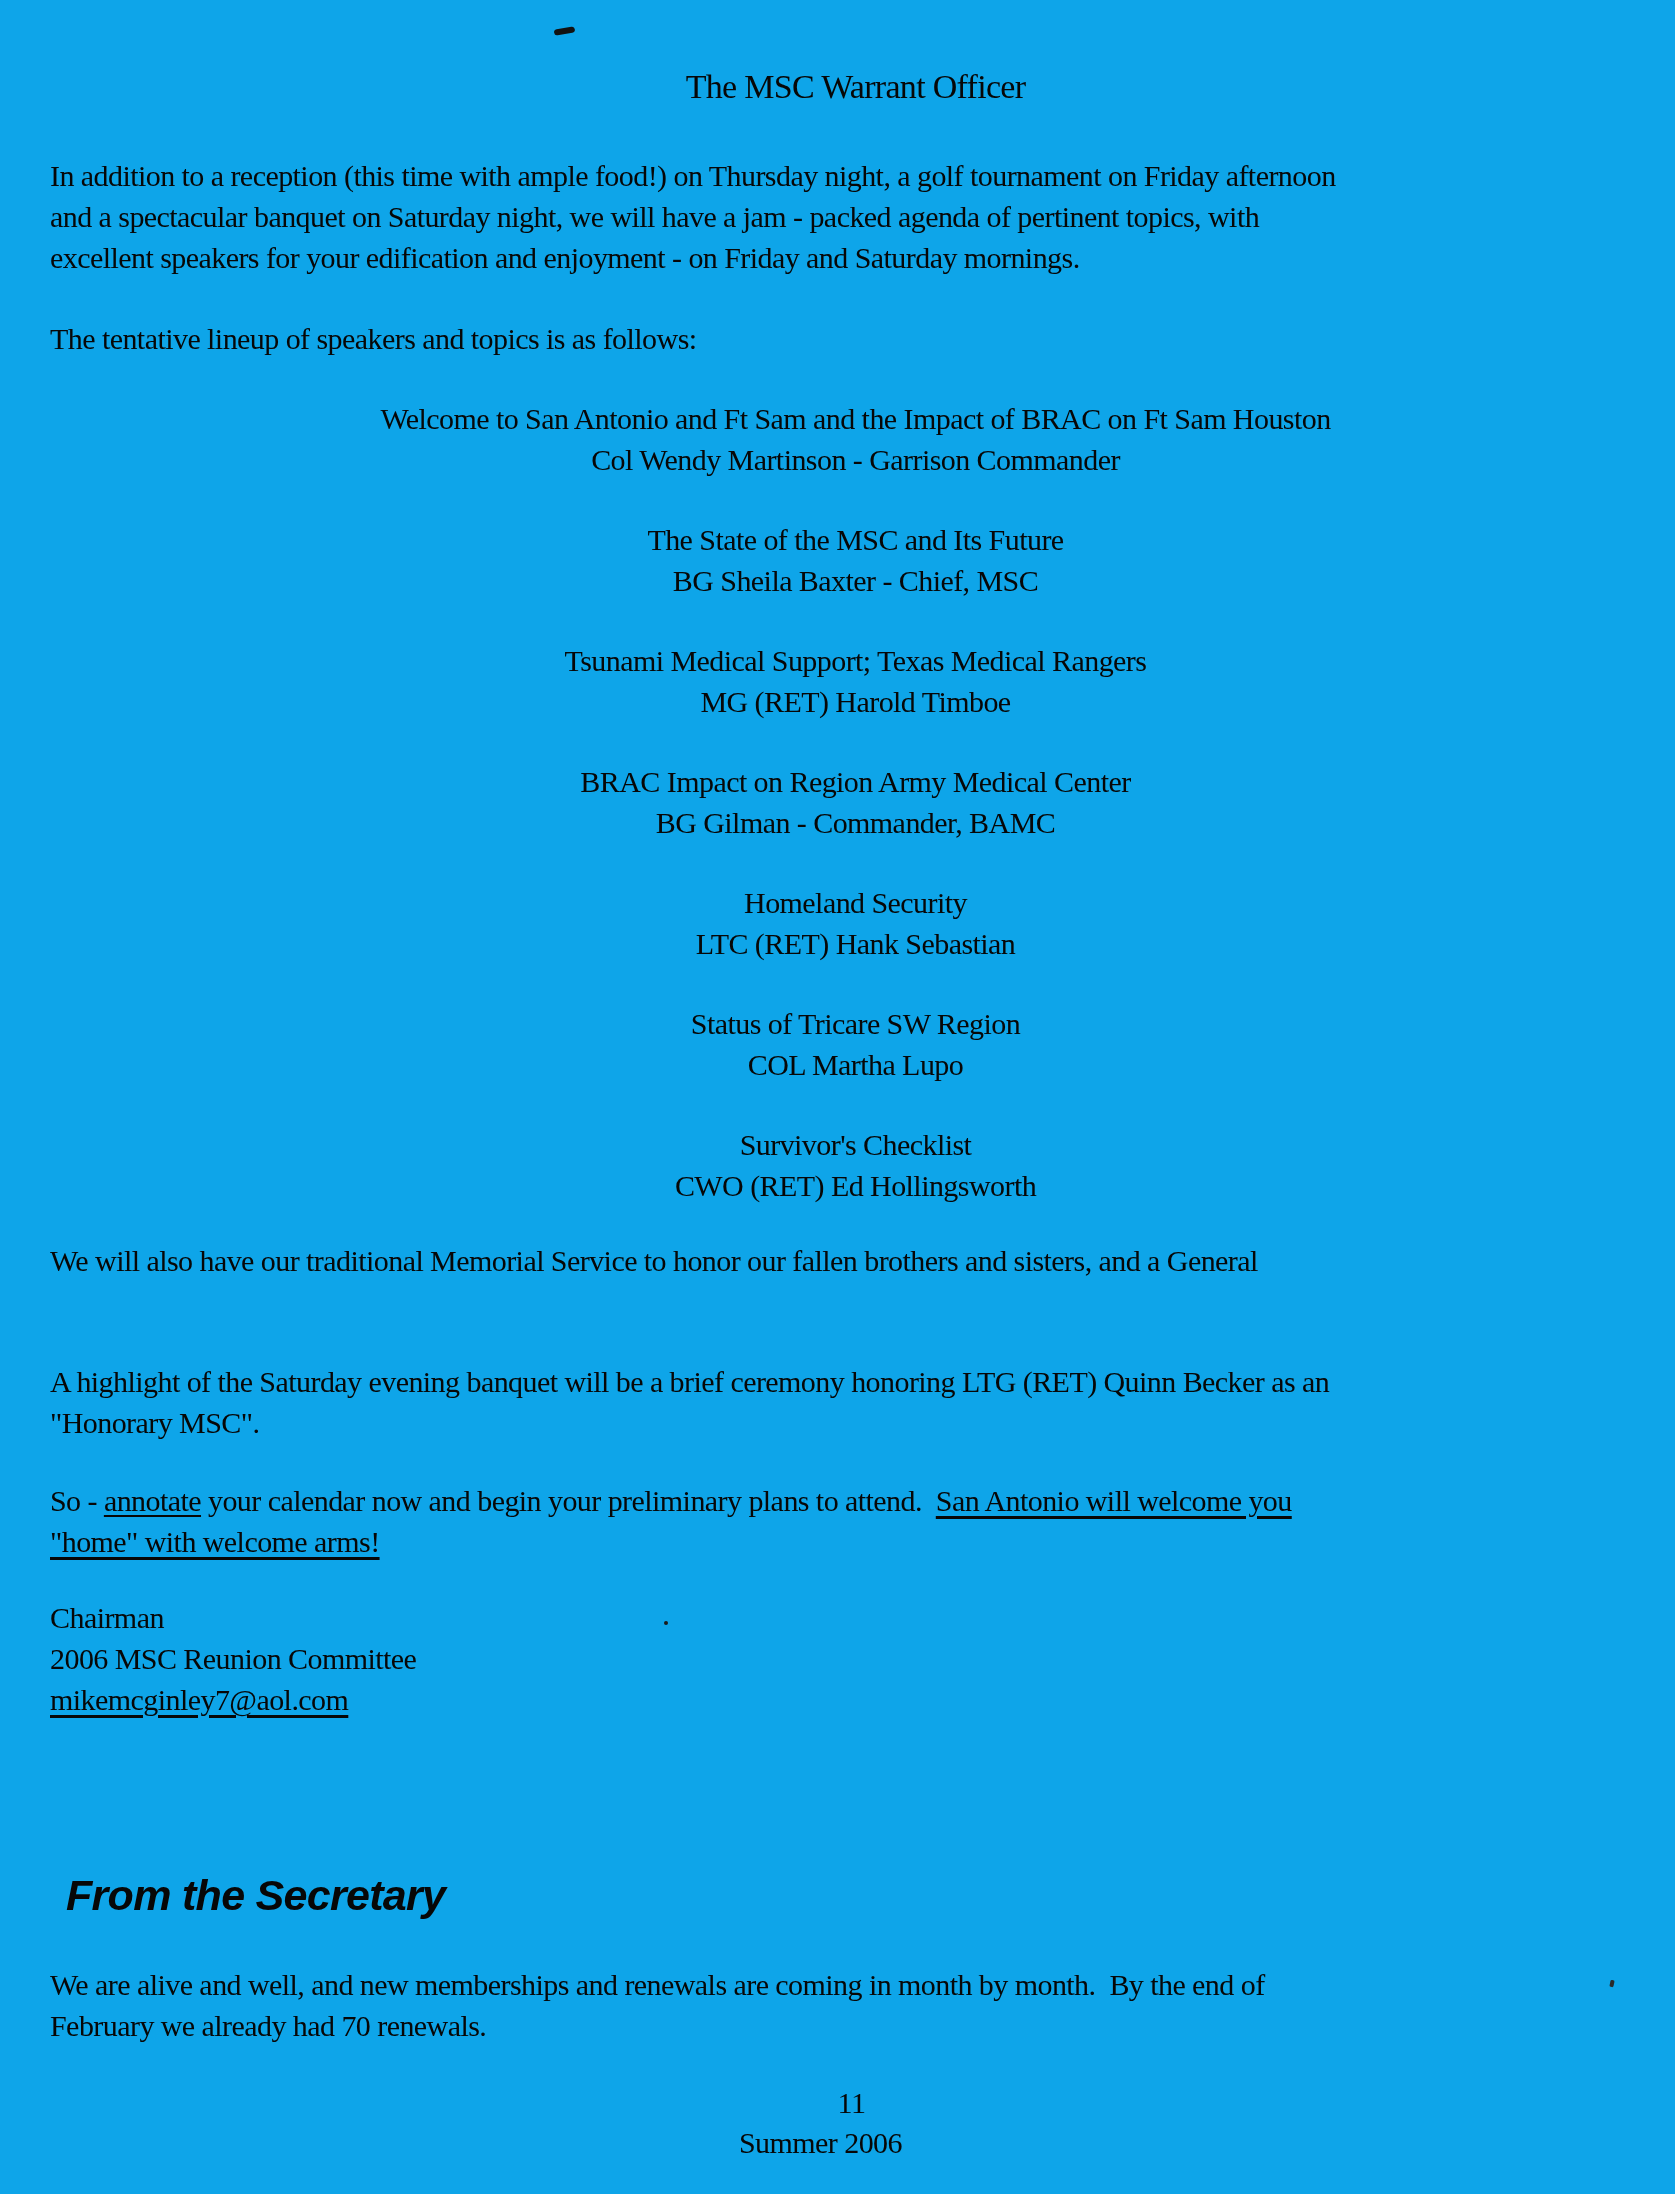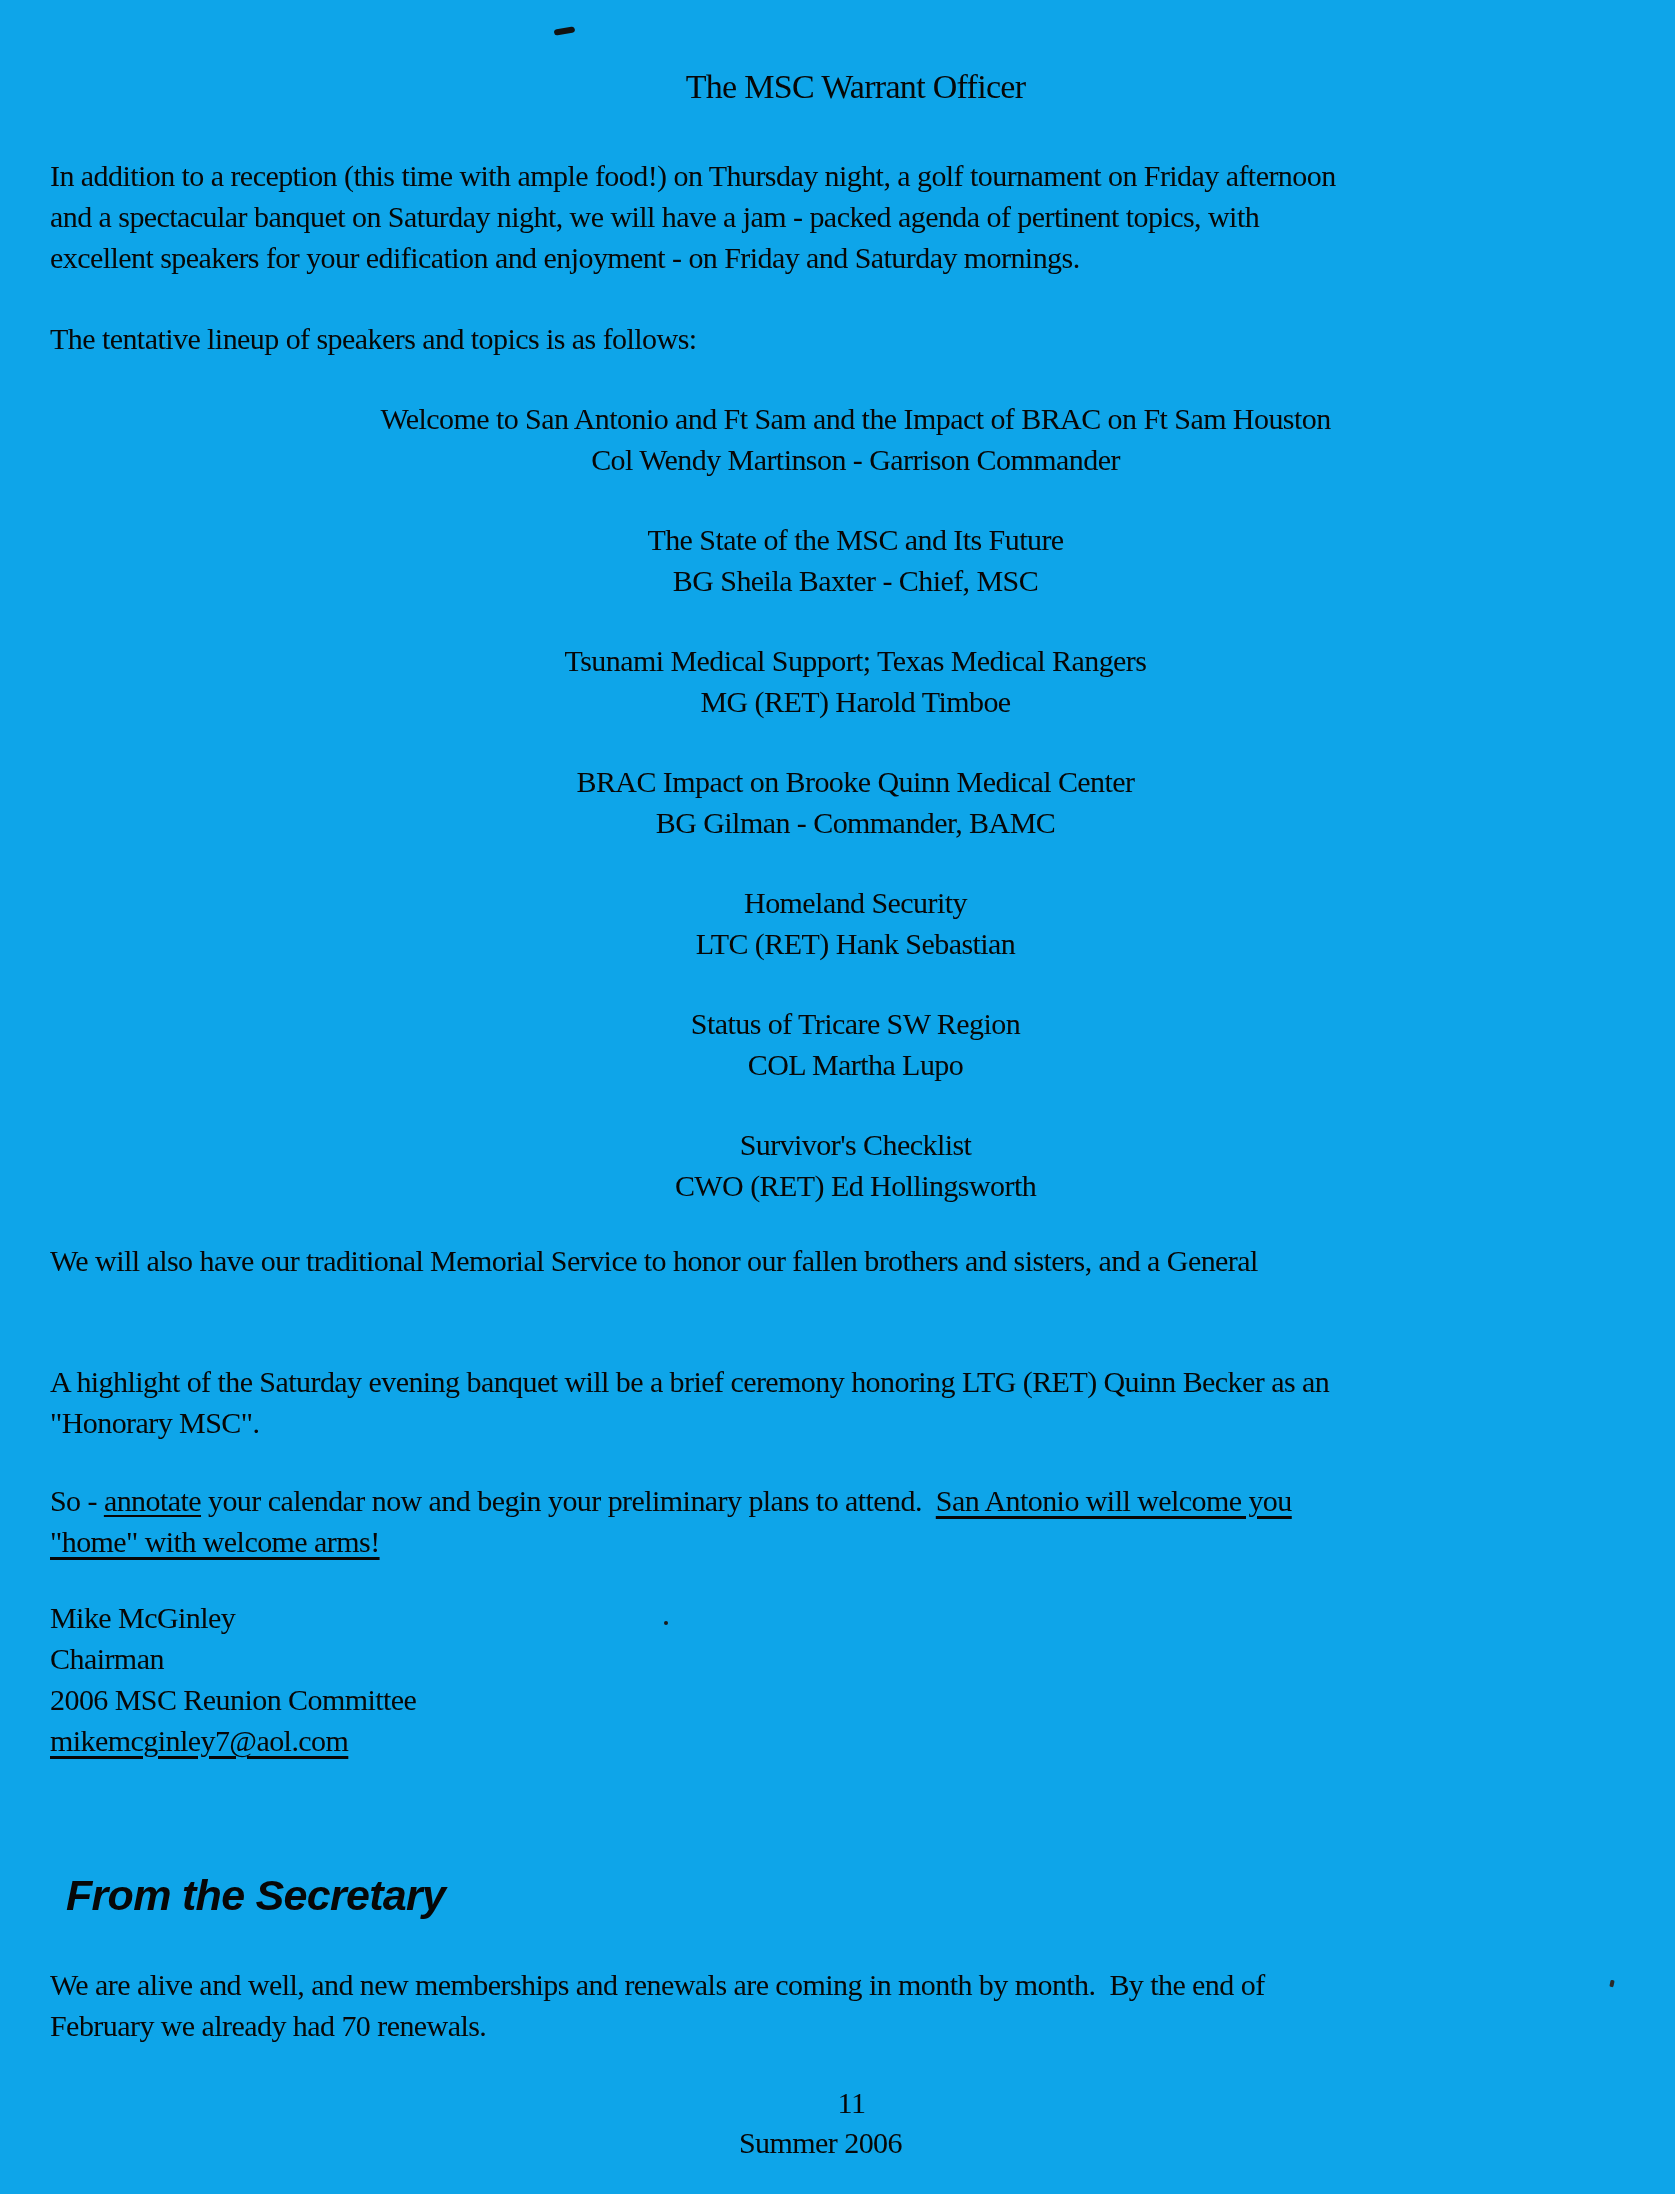--- a/index.html
+++ b/index.html
@@ -113,21 +113,21 @@
     </div>
     <div class="speaker-entry">
       <div class="line">The State of the MSC and Its Future</div>
       <div class="line">BG Sheila Baxter - Chief, MSC</div>
     </div>
     <div class="speaker-entry">
       <div class="line">Tsunami Medical Support; Texas Medical Rangers</div>
       <div class="line">MG (RET) Harold Timboe</div>
     </div>
     <div class="speaker-entry">
-      <div class="line">BRAC Impact on Brooke Quinn Medical Center</div>
+      <div class="line">BRAC Impact on Region Army Medical Center</div>
       <div class="line">BG Gilman - Commander, BAMC</div>
     </div>
     <div class="speaker-entry">
       <div class="line">Homeland Security</div>
       <div class="line">LTC (RET) Hank Sebastian</div>
     </div>
     <div class="speaker-entry">
       <div class="line">Status of Tricare SW Region</div>
       <div class="line">COL Martha Lupo</div>
     </div>
@@ -145,21 +145,20 @@
     <div class="line">A highlight of the Saturday evening banquet will be a brief ceremony honoring LTG (RET) Quinn Becker as an</div>
     <div class="line">"Honorary MSC".</div>
   </div>
 
   <div class="abs p-closing">
     <div class="line"><span>So - </span><span class="u-thin">annotate</span><span> your calendar now and begin your preliminary plans to attend.  </span><span class="u">San Antonio will welcome you</span></div>
     <div class="line"><span class="u">"home" with welcome arms!</span></div>
   </div>
 
   <div class="abs signature">
-    <div class="line">Mike McGinley</div>
     <div class="line">Chairman</div>
     <div class="line">2006 MSC Reunion Committee</div>
     <div class="line"><span class="u">mikemcginley7@aol.com</span></div>
   </div>
 
   <h2 class="abs sec-heading">From the Secretary</h2>
 
   <div class="abs p-secretary">
     <div class="line">We are alive and well, and new memberships and renewals are coming in month by month.  By the end of</div>
     <div class="line">February we already had 70 renewals.</div>

